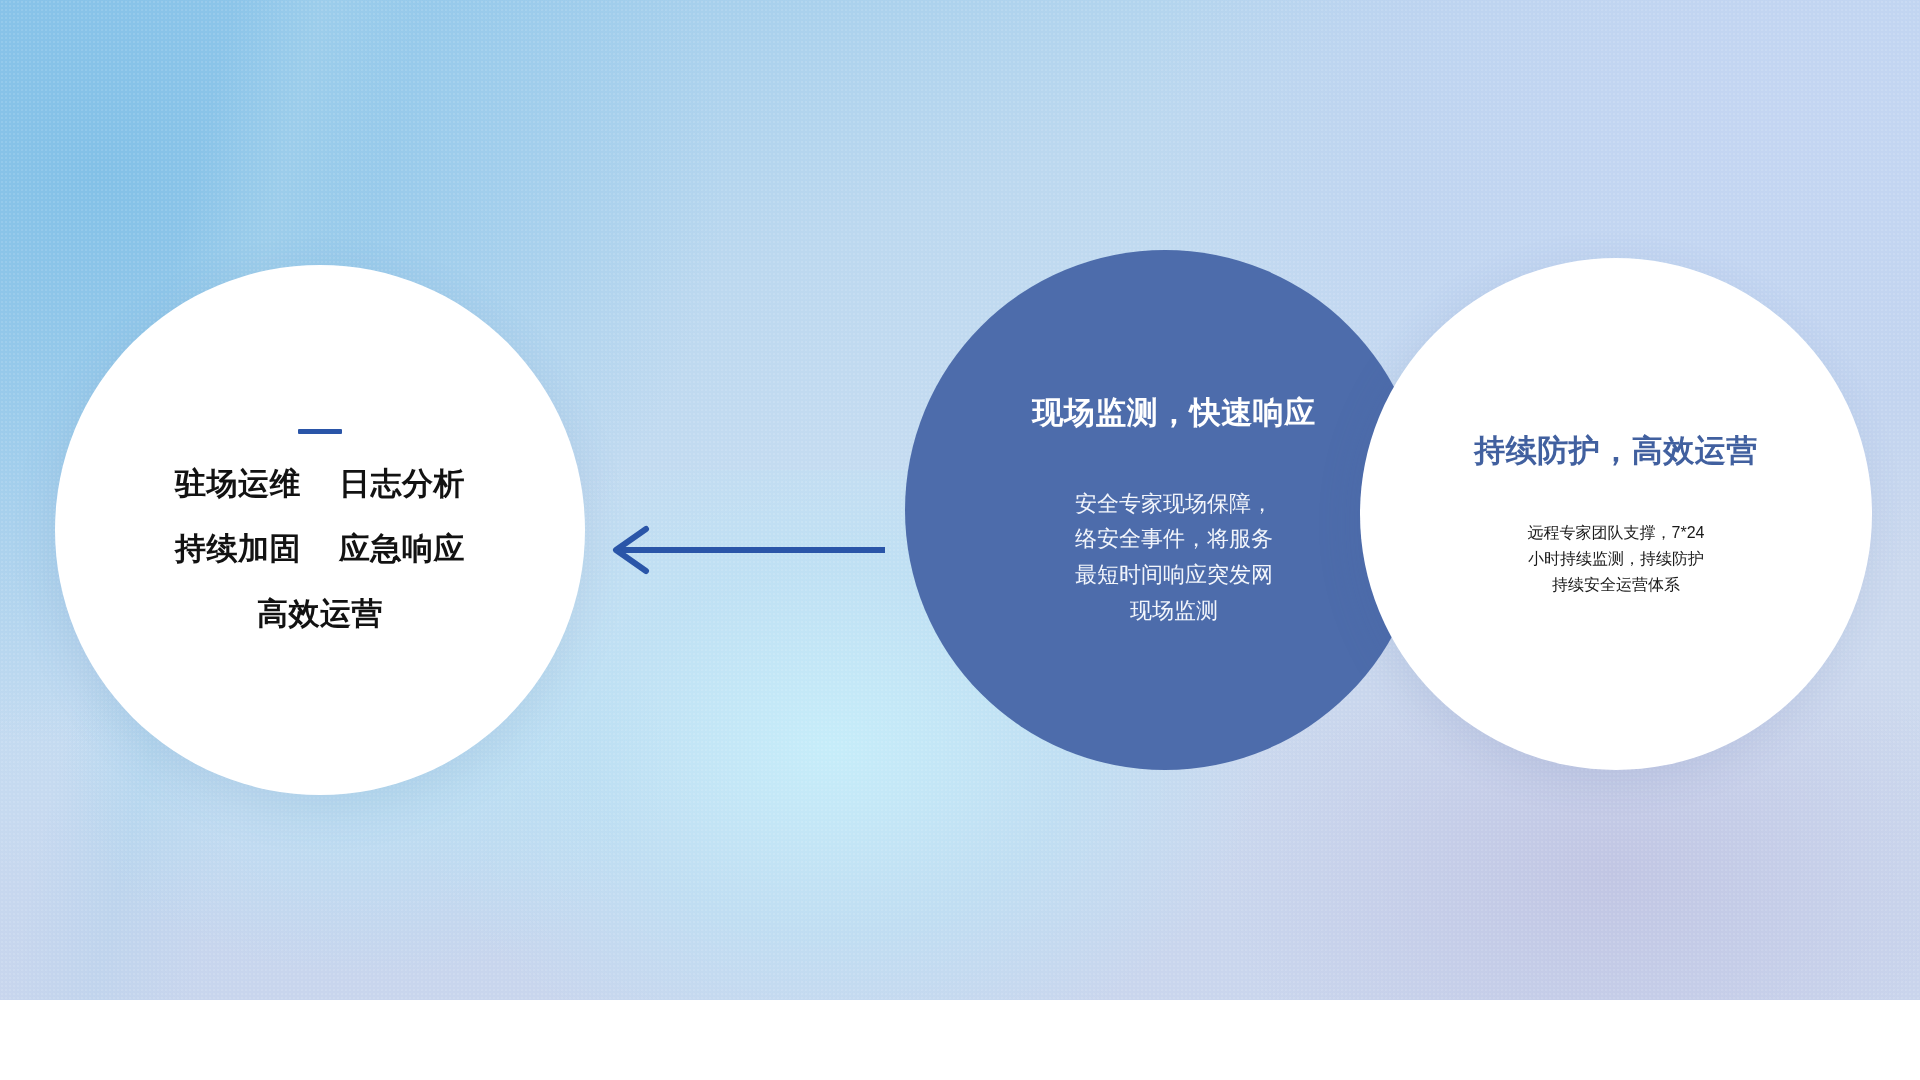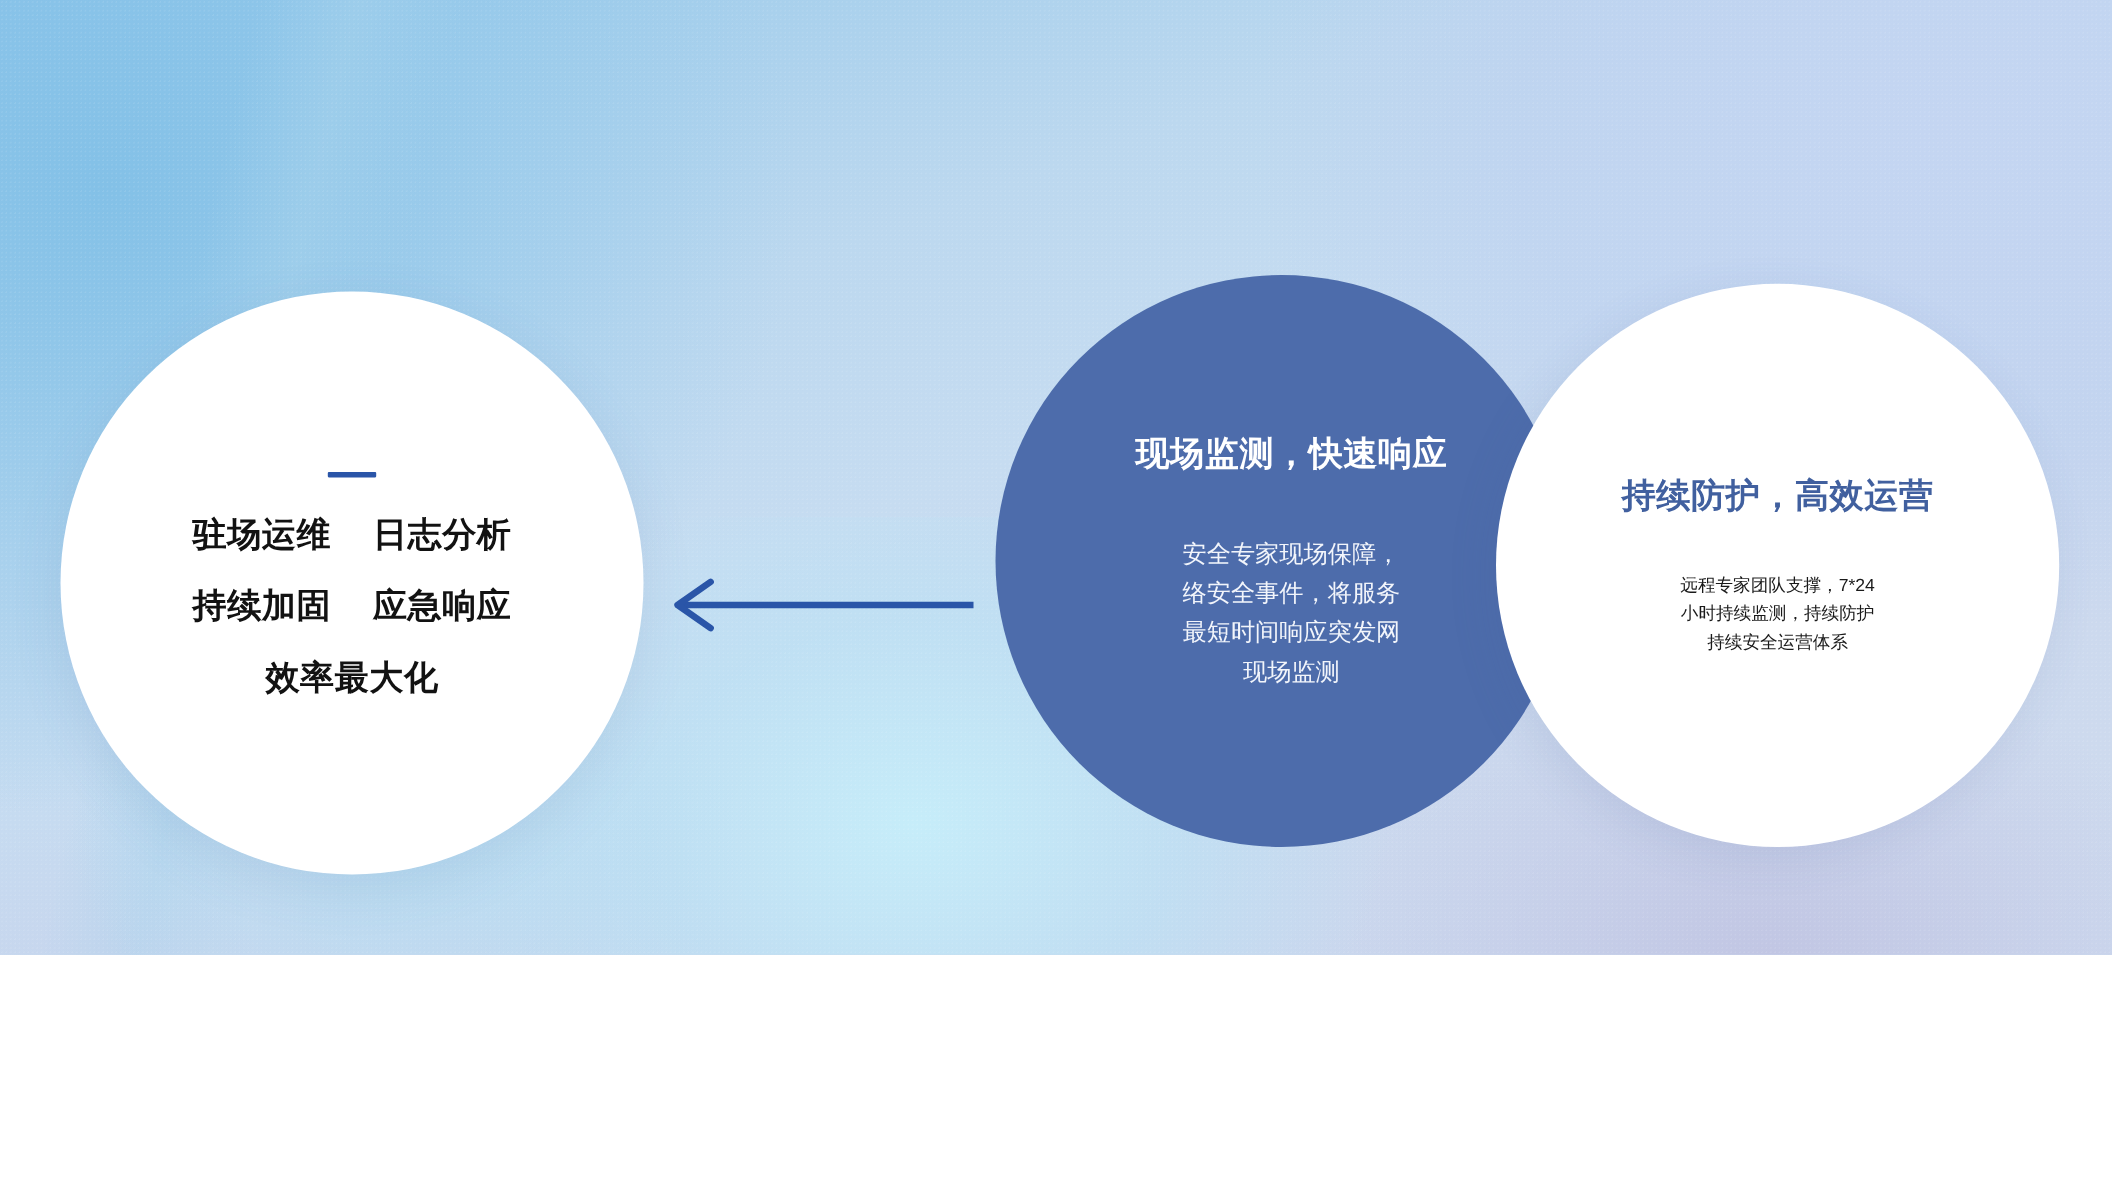--- a/index.html
+++ b/index.html
@@ -4,21 +4,21 @@
 <title>Security Operations Diagram</title>
 <style>
   * { margin:0; padding:0; box-sizing:border-box; }
   html,body {
     width:1920px; height:1080px;
     overflow:hidden;
     font-family:"Liberation Sans","DejaVu Sans",sans-serif;
   }
   #stage {
     position:relative;
-    width:1920px; height:868px;
+    width:1920px; height:1000px;
     overflow:hidden;
     background:#bed3ec;
   }
 
   
   .bg-base {
     position:absolute; inset:0;
     background:
       linear-gradient(160deg,
         #8fc5ea 0%,
@@ -105,20 +105,21 @@
   
   #circle-left {
     left:55px; top:265px; width:530px; height:530px;
     background:#ffffff;
     box-shadow:0 14px 46px rgba(80,110,160,0.13);
     z-index:4;
   }
   .left-inner {
     width:430px;
     text-align:center;
+    font-family:Liberation Mono, monospace;
   }
   .accent-dash {
     width:44px; height:5px;
     background:#2a55a8;
     margin:0 auto 36px auto;
     border-radius:1px;
   }
   .left-row {
     display:flex;
     justify-content:center;
@@ -240,21 +241,21 @@
         <span>驻场运维</span>
         <span>日志分析</span>
       </div>
 
       <div class="left-row">
         <span>持续加固</span>
         <span>应急响应</span>
       </div>
 
       <div class="left-row single">
-        <span>效率最大化</span>
+        <span>高效运营</span>
       </div>
     </div>
   </div>
 
   <svg id="flow-arrow" viewBox="0 0 300 80">
     <line x1="295" y1="40" x2="30" y2="40" stroke="#2a55a8" stroke-width="6"></line>
     <polyline points="56,19 26,40 56,61" fill="none" stroke="#2a55a8" stroke-width="6" stroke-linecap="round" stroke-linejoin="round"></polyline>
   </svg>
 
 </div>

